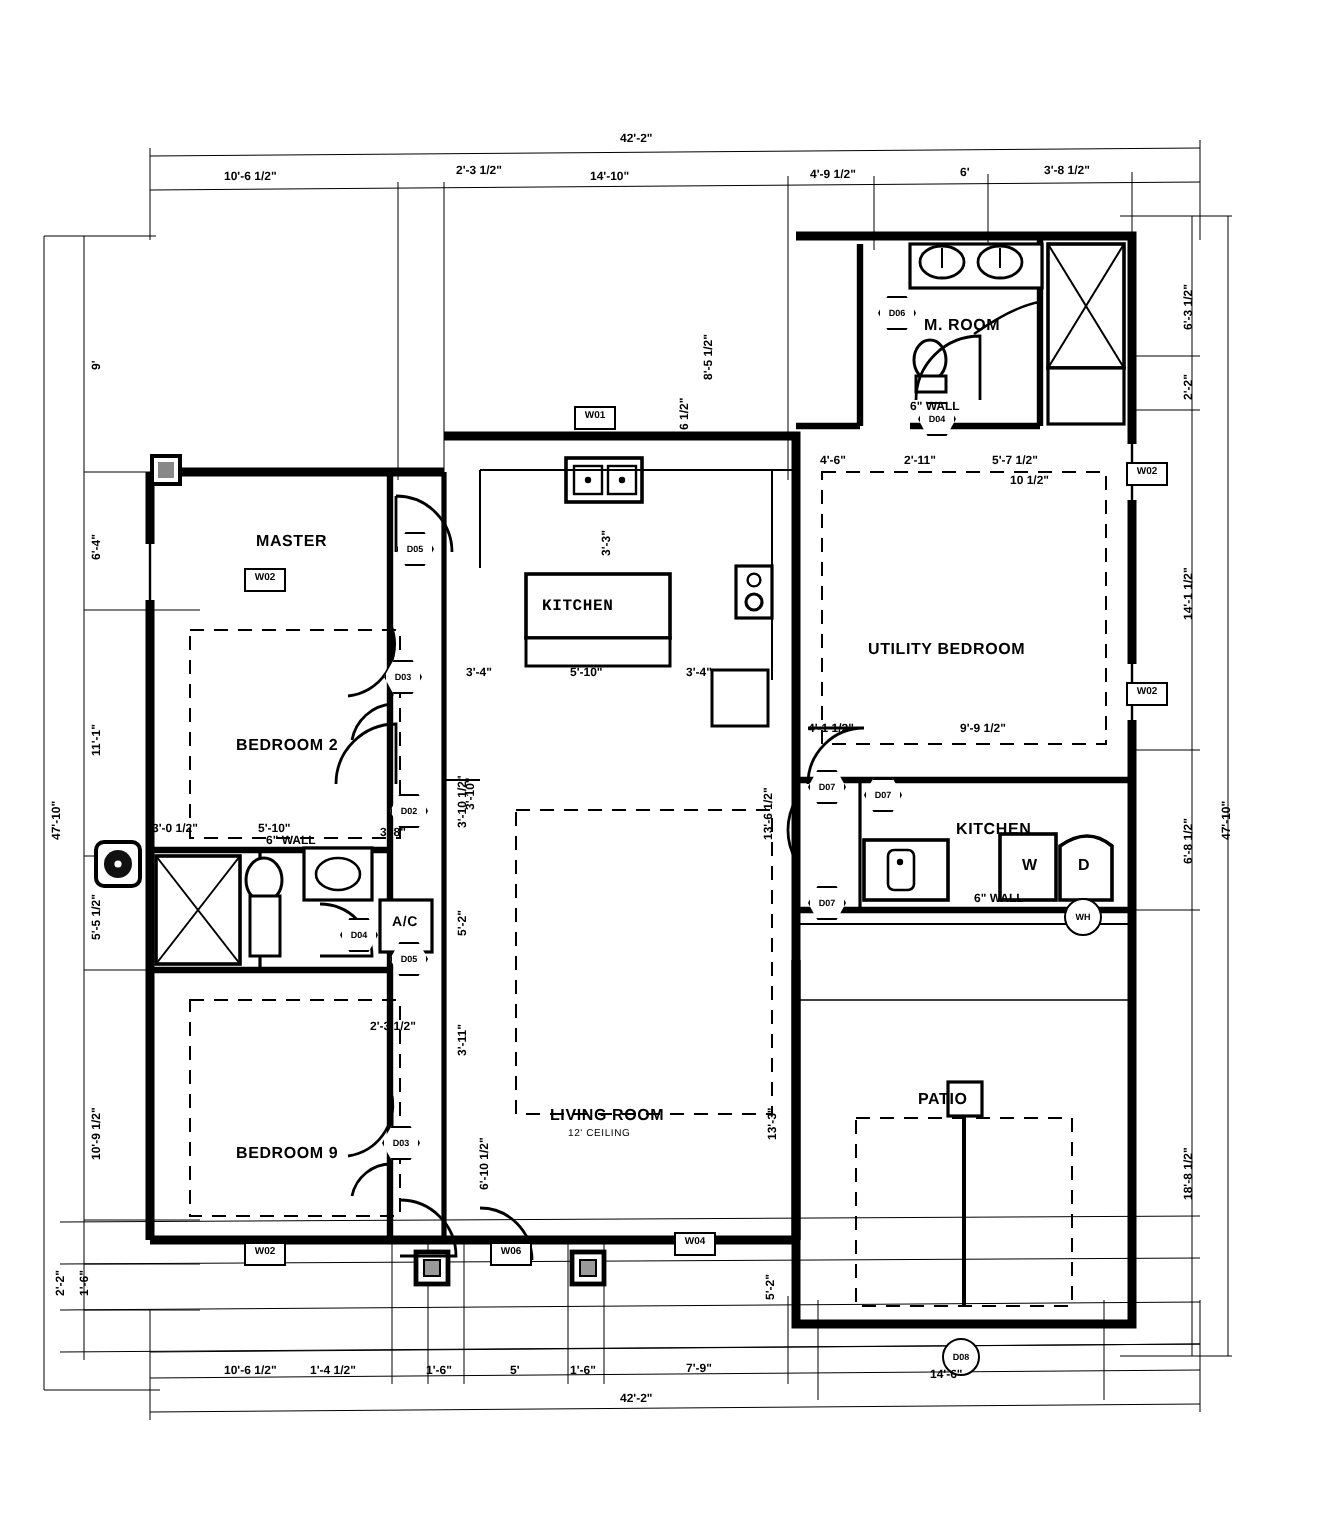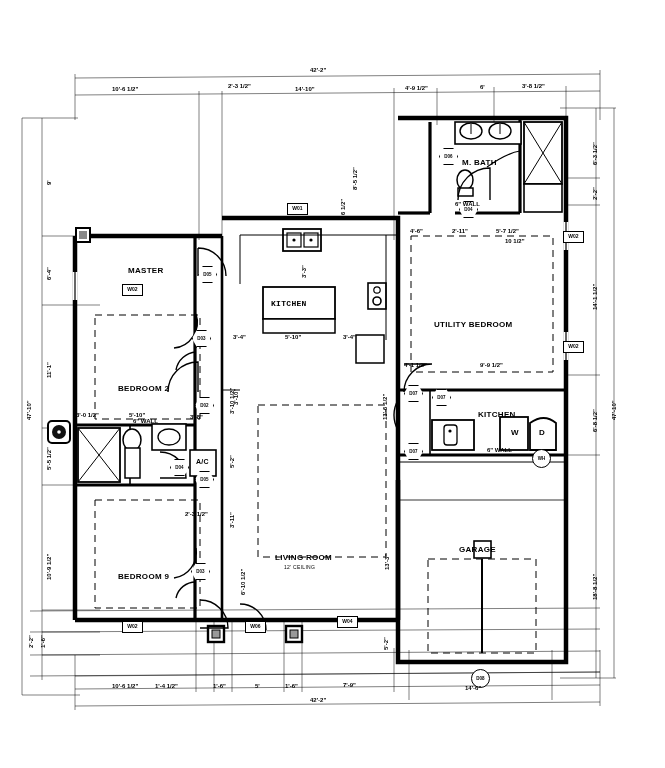--- a/index.html
+++ b/index.html
@@ -224,28 +224,28 @@
     <line x1="566" y1="222" x2="566" y2="250" stroke="#000" stroke-width="1.2"></line>
     <line x1="566" y1="332" x2="566" y2="360" stroke="#fff" stroke-width="5"></line>
     <line x1="566" y1="332" x2="566" y2="360" stroke="#000" stroke-width="1.2"></line>
     <line x1="75" y1="272" x2="75" y2="300" stroke="#fff" stroke-width="5"></line>
     <line x1="75" y1="272" x2="75" y2="300" stroke="#000" stroke-width="1.2"></line>
   </g>
 </svg>
 
 <div class="lbl room" style="left:128px;top:266px;">MASTER</div>
 <div class="lbl room" style="left:271px;top:299px;font-family:Liberation Mono, monospace;">KITCHEN</div>
-<div class="lbl room" style="left:462px;top:158px;">M. BATH</div>
+<div class="lbl room" style="left:462px;top:158px;">M. ROOM</div>
 <div class="lbl room" style="left:434px;top:320px;">UTILITY BEDROOM</div>
-<div class="lbl room" style="left:118px;top:384px;">BEDROOM 2</div>
+<div class="lbl room" style="left:118px;top:368px;">BEDROOM 2</div>
 <div class="lbl room" style="left:118px;top:572px;">BEDROOM 9</div>
 <div class="lbl room" style="left:275px;top:553px;">LIVING ROOM</div>
 <div class="lbl roomsm" style="left:284px;top:564px;">12' CEILING</div>
 <div class="lbl room" style="left:478px;top:410px;">KITCHEN</div>
-<div class="lbl room" style="left:459px;top:545px;">GARAGE</div>
+<div class="lbl room" style="left:459px;top:545px;">PATIO</div>
 <div class="lbl" style="left:196px;top:458px;font-size:7px;">A/C</div>
 <div class="lbl" style="left:511px;top:428px;font-size:8px;">W</div>
 <div class="lbl" style="left:539px;top:428px;font-size:8px;">D</div>
 
 <div class="wtag" style="left:287px;top:203px;">W01</div>
 <div class="wtag" style="left:122px;top:284px;">W02</div>
 <div class="wtag" style="left:563px;top:231px;">W02</div>
 <div class="wtag" style="left:563px;top:341px;">W02</div>
 <div class="wtag" style="left:122px;top:621px;">W02</div>
 <div class="wtag" style="left:337px;top:616px;">W04</div>

